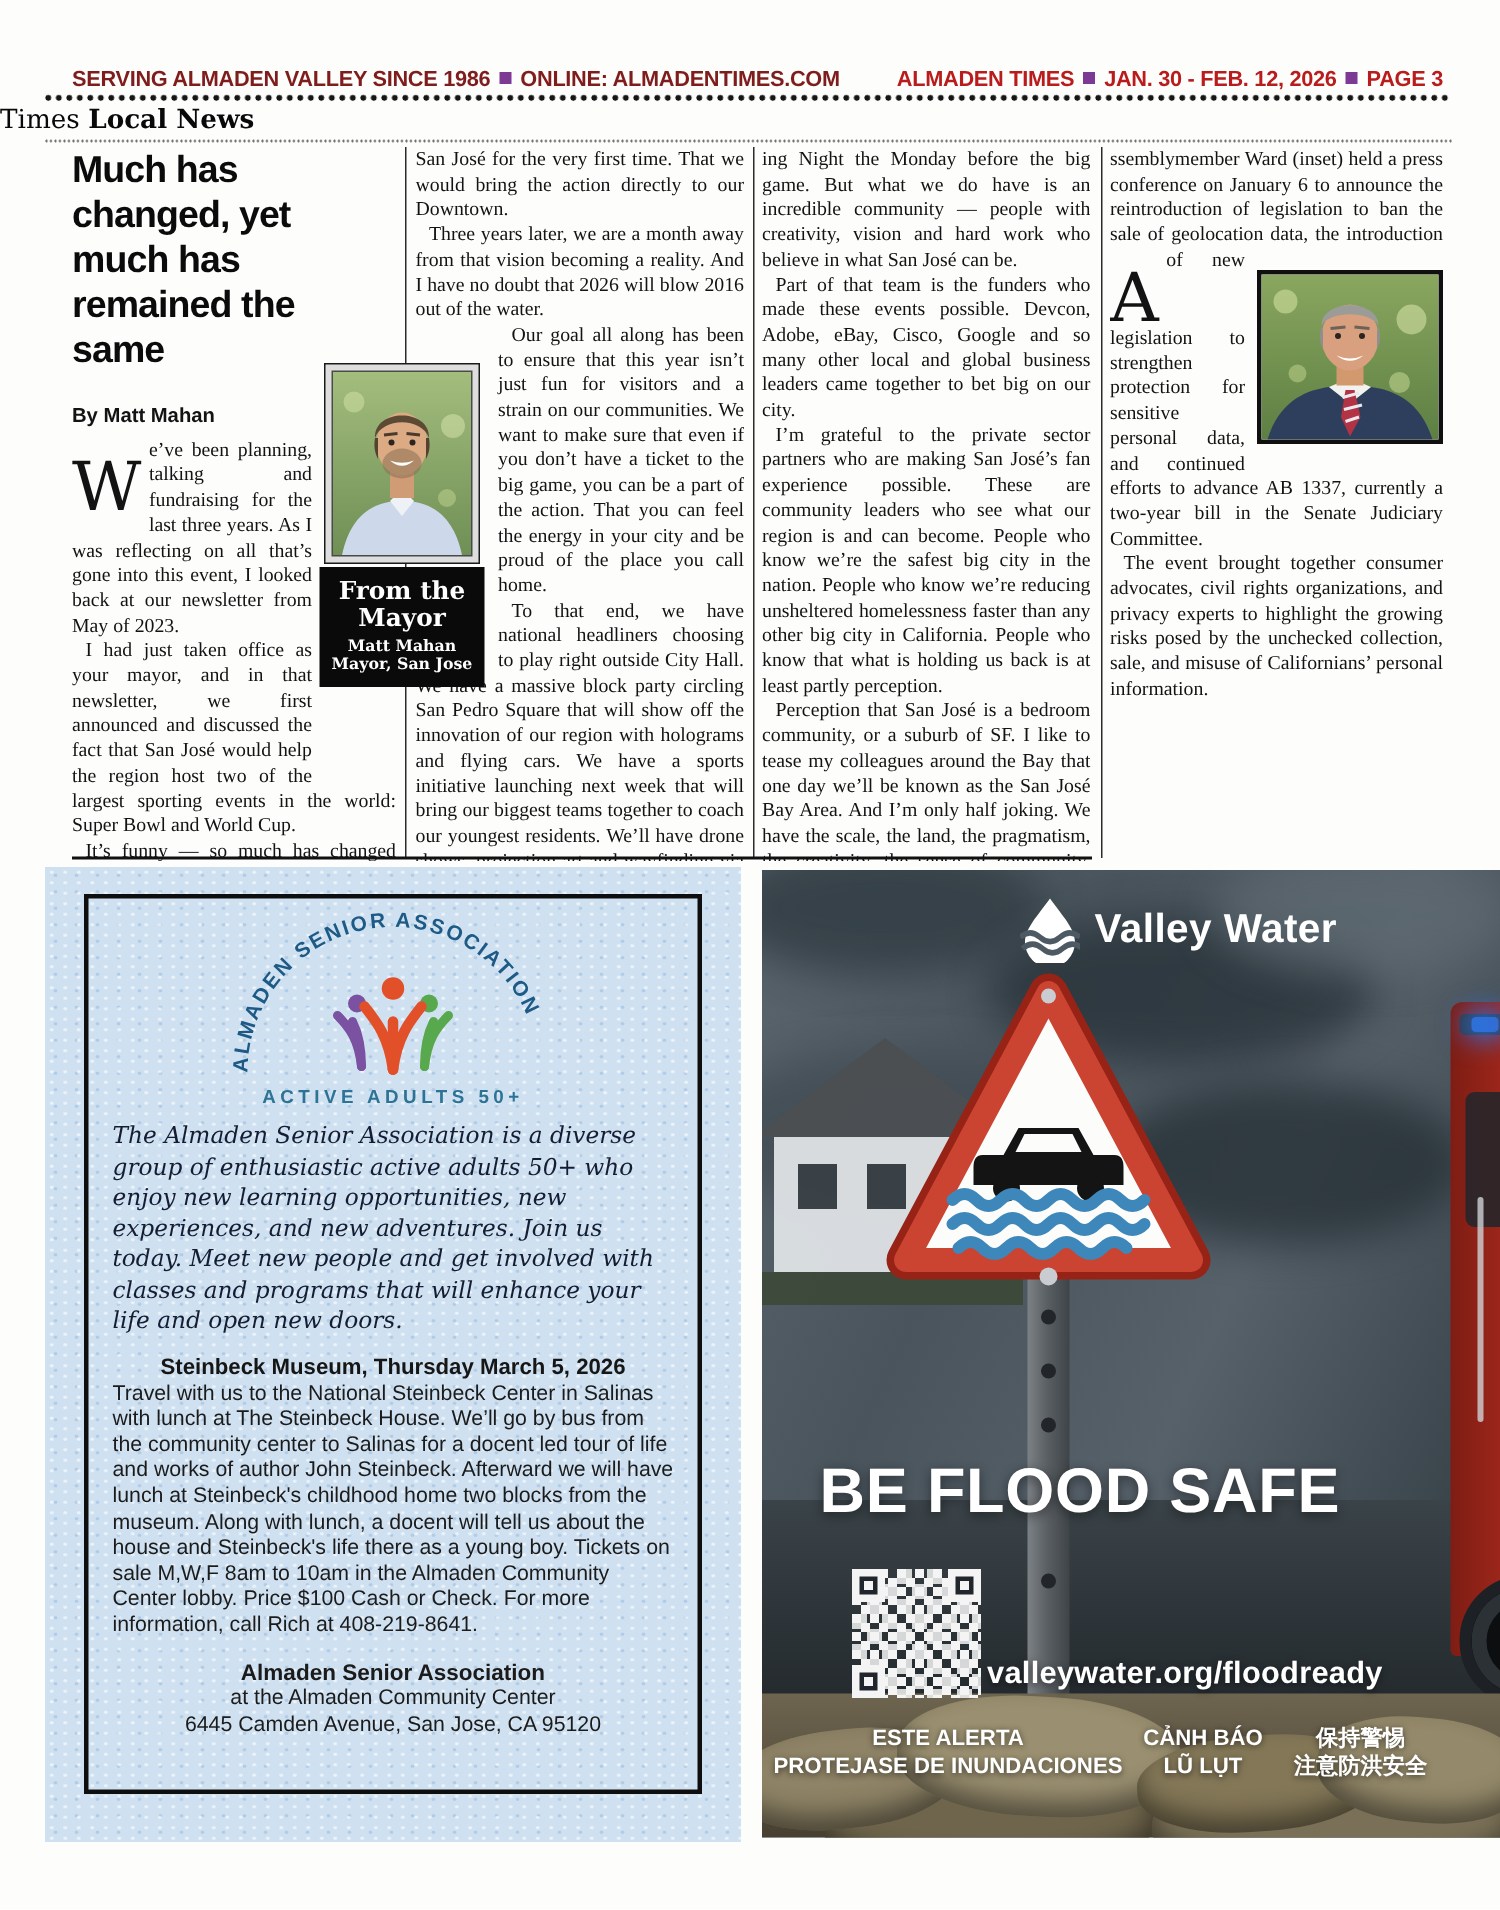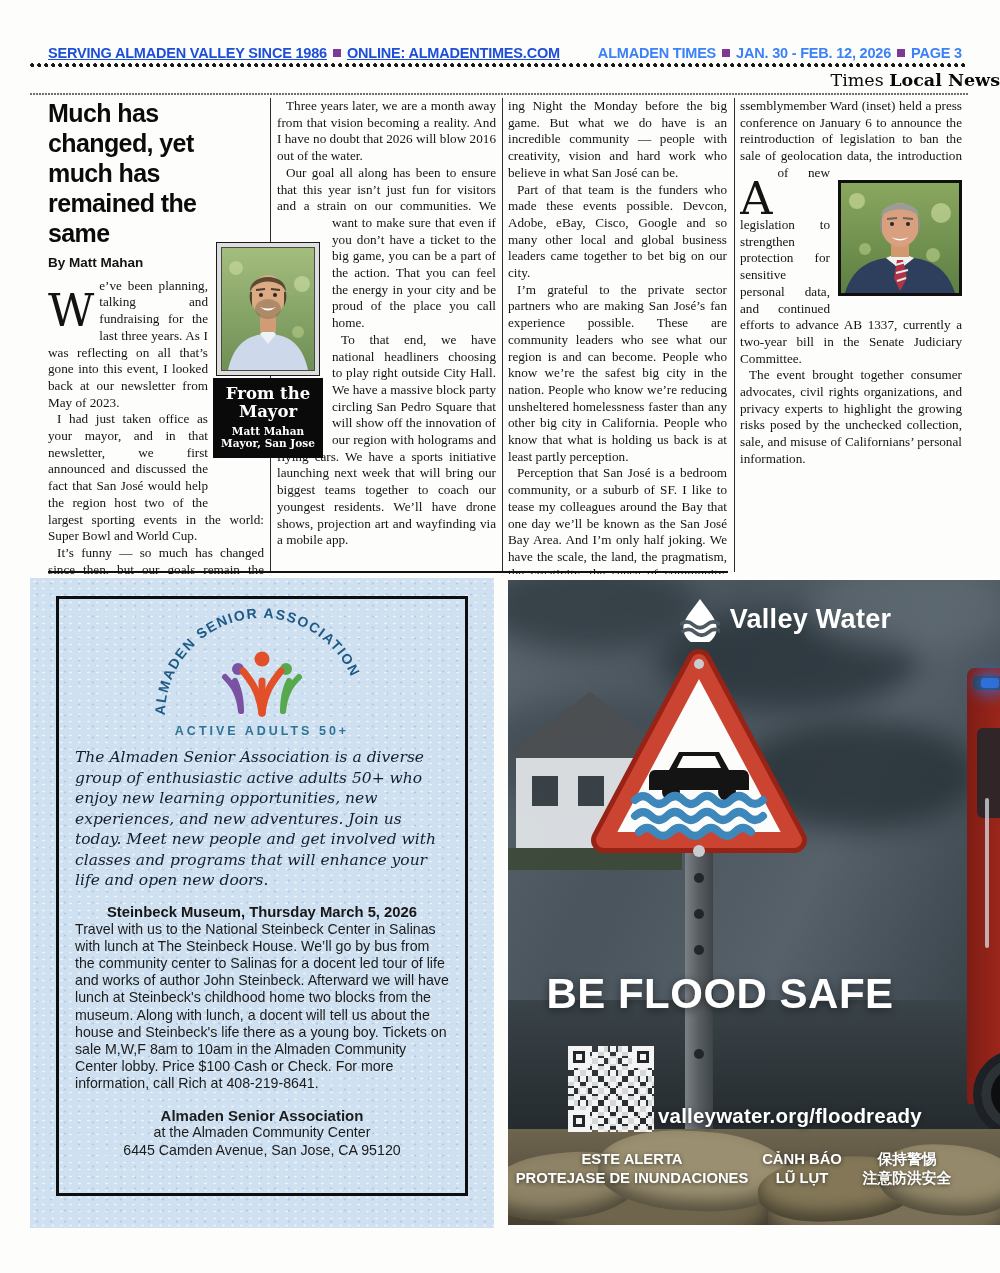--- a/index.html
+++ b/index.html
@@ -1,46 +1,46 @@
 <!DOCTYPE html>
 <html><head>
 <meta charset="utf-8">
 <style>
   html,body{margin:0;padding:0;background:#ffffff;}
   .page{position:relative;width:1000px;height:1273px;background:#fdfdfc;overflow:hidden;
         font-family:"Liberation Serif",serif;color:#121212;}
 
   
   .mast-left{position:absolute;left:48px;top:45px;font-family:"Liberation Sans",sans-serif;
-             font-weight:bold;font-size:14.5px;letter-spacing:-.2px;color:#1d4ed8;white-space:nowrap;text-decoration:underline;}
+             font-weight:bold;font-size:14.5px;letter-spacing:-.2px;color:#7f1d1d;white-space:nowrap;}
   .mast-right{position:absolute;right:38px;top:45px;font-family:"Liberation Sans",sans-serif;
-             font-weight:bold;font-size:14.5px;letter-spacing:-.2px;color:#3b82f6;white-space:nowrap;text-align:right;}
+             font-weight:bold;font-size:14.5px;letter-spacing:-.2px;color:#b91c1c;white-space:nowrap;text-align:right;}
   .sq{display:inline-block;width:8px;height:8px;background:#7c3a94;margin:0 6px;vertical-align:1px;}
   .dots-thick{position:absolute;left:30px;right:32px;top:63px;height:5px;
       background-image:radial-gradient(circle at 2.2px 2.2px,#161616 1.8px,transparent 2.1px);
       background-size:7px 5px;background-repeat:repeat-x;}
-  .section-title{position:absolute;left:0;right:0;top:70px;text-align:right;
+  .section-title{position:absolute;left:0;right:0;top:70px;text-align:left;
       font-family:"DejaVu Serif",serif;font-size:17.5px;color:#090909;}
   .section-title .w2{font-weight:bold;}
   .dots-fine{position:absolute;left:30px;right:32px;top:93px;height:2px;
       background-image:radial-gradient(circle at 1px 1px,#6a6a6a .7px,transparent .9px);
       background-size:3px 2px;background-repeat:repeat-x;}
 
   
   .col{position:absolute;top:98px;height:476px;overflow:hidden;text-align:justify;
        font-size:13.2px;line-height:16.7px;color:#131313;}
   .col1{left:48px;width:216px;}
   .col2{left:277px;width:219px;}
   .col3{left:508px;width:219px;}
   .col4{left:740px;width:222px;}
   .vrule{position:absolute;top:98px;height:474px;width:1px;background:#2a2a2a;}
   .vr1{left:270px;}.vr2{left:502px;}.vr3{left:734px;}
   .article-bottom-rule{position:absolute;left:48px;top:571px;width:680px;height:2px;background:#111;}
 
-  h1.mayor-headline{margin:0 0 7px 0;font-family:"Liberation Sans",sans-serif;font-weight:bold;
+  h1.mayor-headline{margin:0 0 21px 0;font-family:"Liberation Sans",sans-serif;font-weight:bold;
       font-size:25px;line-height:30px;letter-spacing:-.6px;color:#0b0b0b;text-align:left;}
   .byline{font-family:"Liberation Sans",sans-serif;font-weight:bold;font-size:13.5px;
       margin:0 0 6px 0;text-align:left;}
   h2.ward-headline{margin:0 0 8px 0;font-family:"Liberation Sans",sans-serif;font-weight:bold;
       font-size:20px;line-height:24px;letter-spacing:-.3px;color:#0b0b0b;text-align:left;}
 
   .col p{margin:0;}
   .col p.ind{text-indent:9px;}
   .dropcap{float:left;font-family:"DejaVu Serif",serif;font-size:45px;line-height:37px;
       padding:2px 5px 0 0;font-weight:400;}
@@ -186,20 +186,21 @@
     <div class="sp-r1"></div>
     <p><span class="dropcap">W</span><span>e’ve been planning, talking and fundraising for the last three years.  As I was reflecting on all that’s gone into this event, I looked back at our newsletter from May of 2023.</span></p>
     <p class="ind">I had just taken office as your mayor, and in that newsletter, we first announced and discussed the fact that San José would help the region host two of the largest sporting events in the world: Super Bowl and World Cup.</p>
     <p class="ind">It’s funny — so much has changed since then, but our goals remain the same. Our plan is close to execution, and our city is ready to activate.</p>
 
   </div>
 
   <div class="col col2">
     <div class="sp-l0"></div>
     <div class="sp-l1"></div>
+    <p>San José for the very first time. That we would bring the action directly to our Downtown.</p>
     <p class="ind">Three years later, we are a month away from that vision becoming a reality. And I have no doubt that 2026 will blow 2016 out of the water.</p>
     <p class="ind">Our goal all along has been to ensure that this year isn’t just fun for visitors and a strain on our communities. We want to make sure that even if you don’t have a ticket to the big game, you can be a part of the action. That you can feel the energy in your city and be proud of the place you call home.</p>
     <p class="ind">To that end, we have national headliners choosing to play right outside City Hall. We have a massive block party circling San Pedro Square that will show off the innovation of our region with holograms and flying cars. We have a sports initiative launching next week that will bring our biggest teams together to coach our youngest residents. We’ll have drone shows, projection art and wayfinding via a mobile app.</p>
 
   </div>
 
   <div class="col col3">
     <p>ing Night the Monday before the big game. But what we do have is an incredible community — people with creativity, vision and hard work who believe in what San José can be.</p>
     <p class="ind">Part of that team is the funders who made these events possible. Devcon, Adobe, eBay, Cisco, Google and so many other local and global business leaders came together to bet big on our city.</p>
     <p class="ind">I’m grateful to the private sector partners who are making San José’s fan experience possible. These are community leaders who see what our region is and can become. People who know we’re the safest big city in the nation. People who know we’re reducing unsheltered homelessness faster than any other big city in California. People who know that what is holding us back is at least partly perception.</p>

